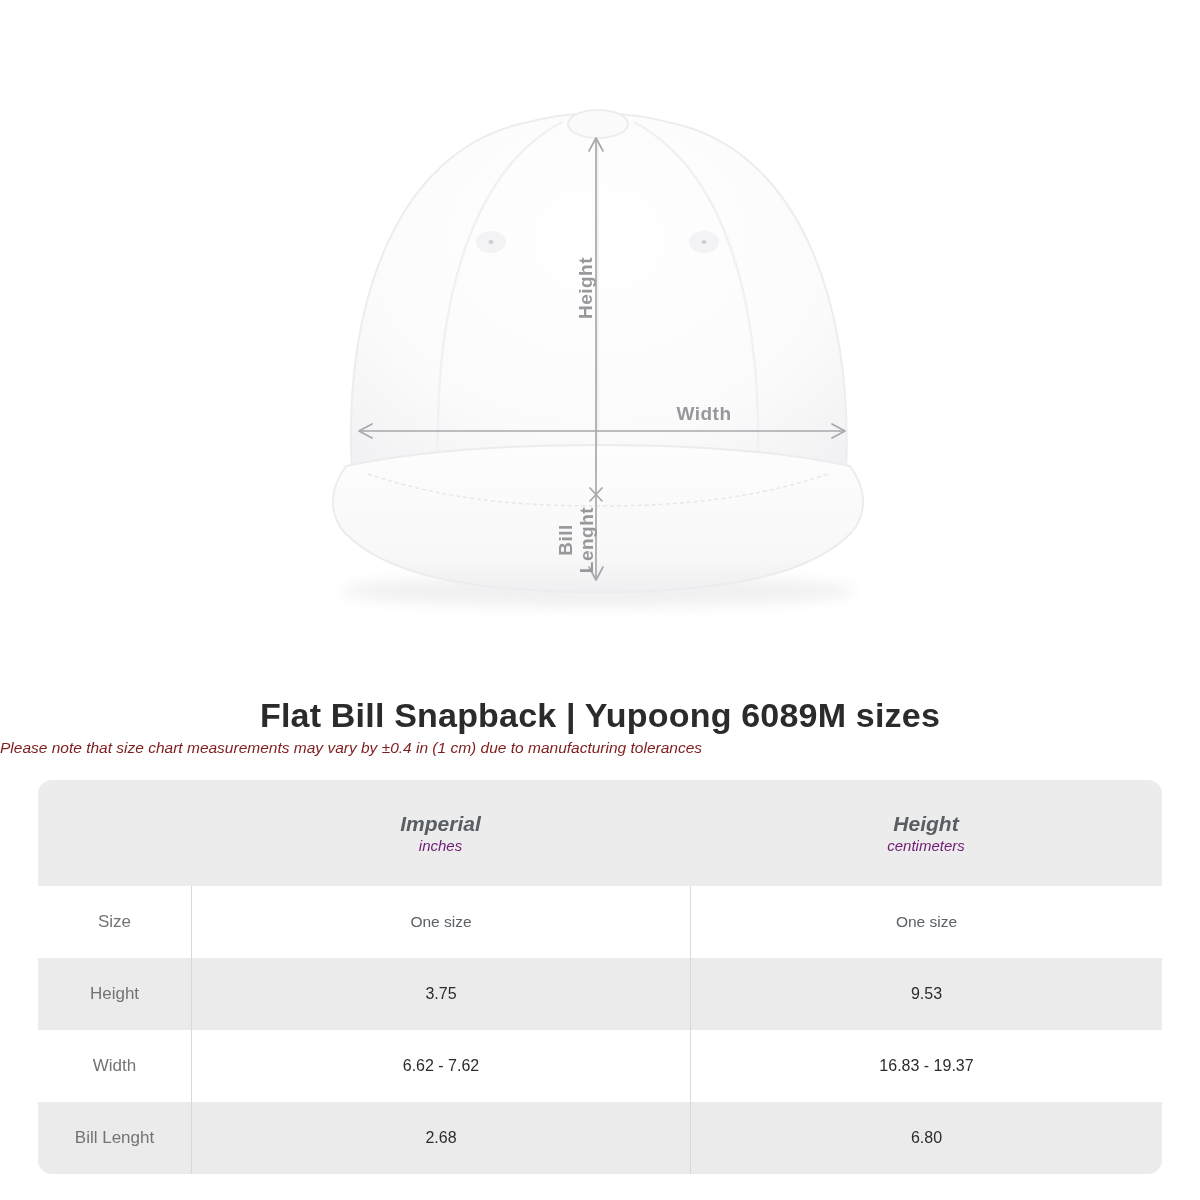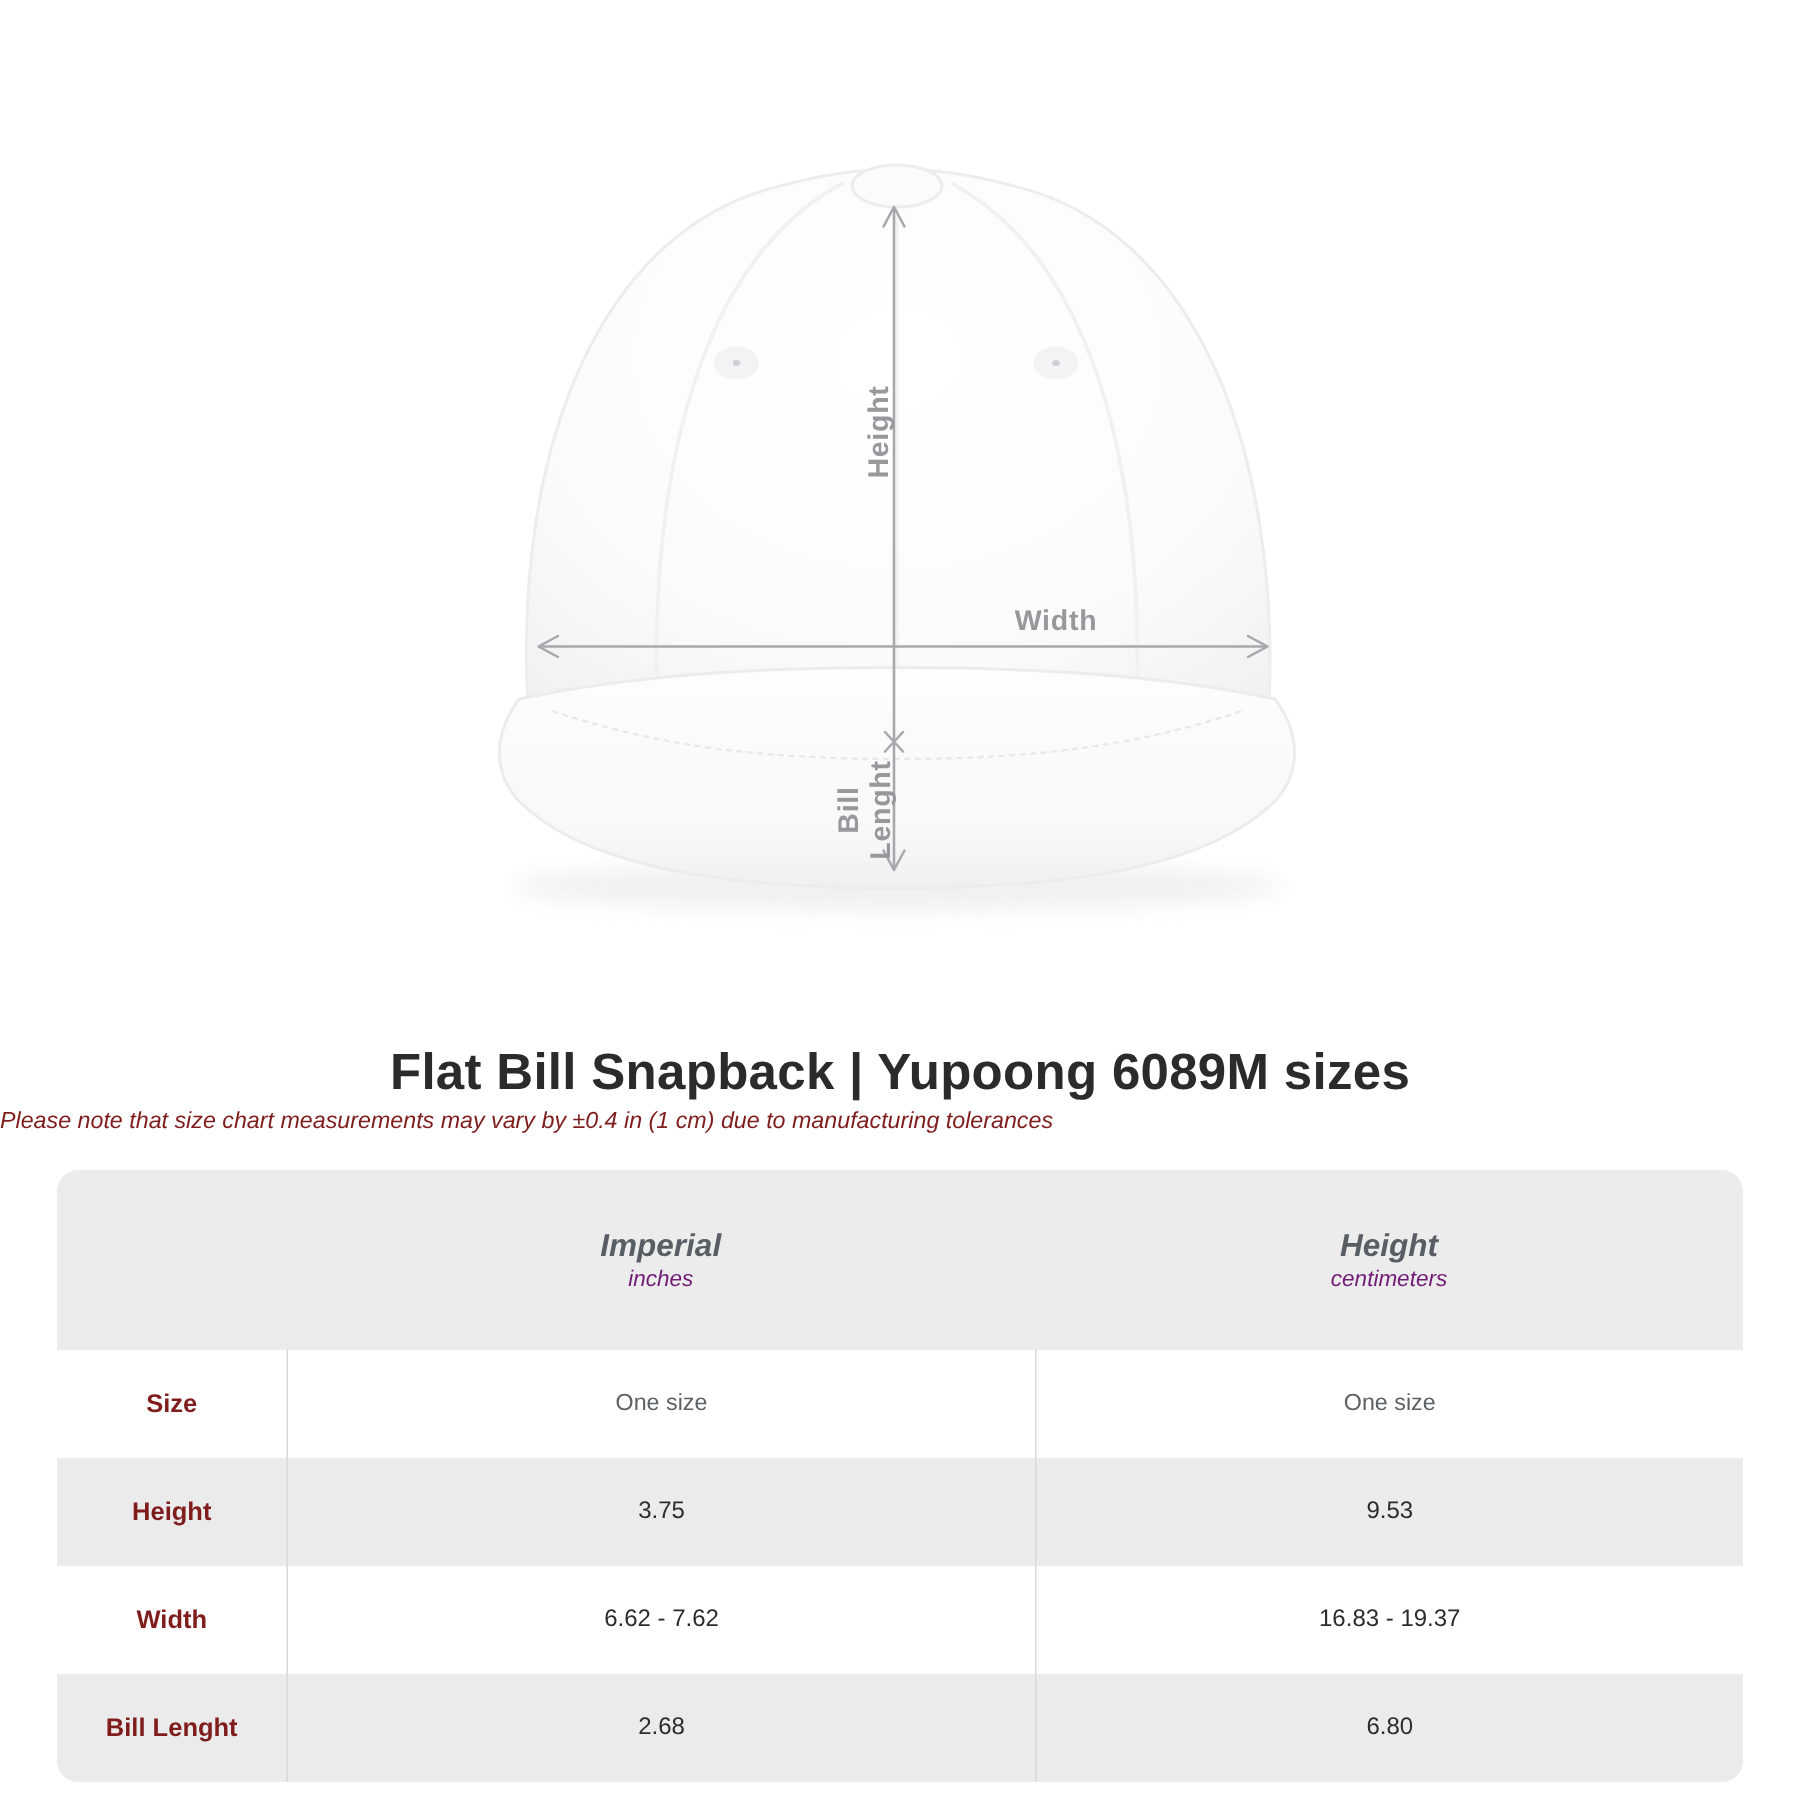--- a/index.html
+++ b/index.html
@@ -40,21 +40,21 @@
     margin: 22px 38px 0 38px;
     width: 1124px;
     border-radius: 14px;
     overflow: hidden;
   }
   .t-row {
     display: grid;
     grid-template-columns: 153px 499px 472px;
   }
   .t-header {
-    height: 120px;
+    height: 106px;
     background: #ececed;
   }
   .t-header .hcell {
     display: flex;
     flex-direction: column;
     align-items: center;
     justify-content: center;
   }
   .hcell .h-title {
     font-style: italic;
@@ -72,23 +72,23 @@
   .t-body .t-row { height: 72px; background: #ffffff; }
   .t-body .t-row.alt { background: #ebebec; }
   .t-body .cell {
     display: flex;
     align-items: center;
     justify-content: center;
     text-align: center;
   }
   .t-body .cell + .cell { border-left: 1px solid #d9d9d9; }
   .cell.row-label {
-    font-weight: bold;
+    font-weight: normal;
     font-size: 17px;
-    color: #7f1d1d;
+    color: #737373;
   }
   .cell.value {
     font-size: 16px;
     color: #2c2c2e;
   }
   .cell.value.emph {
     font-weight: normal;
     font-size: 15.5px;
     color: #5c6165;
   }

